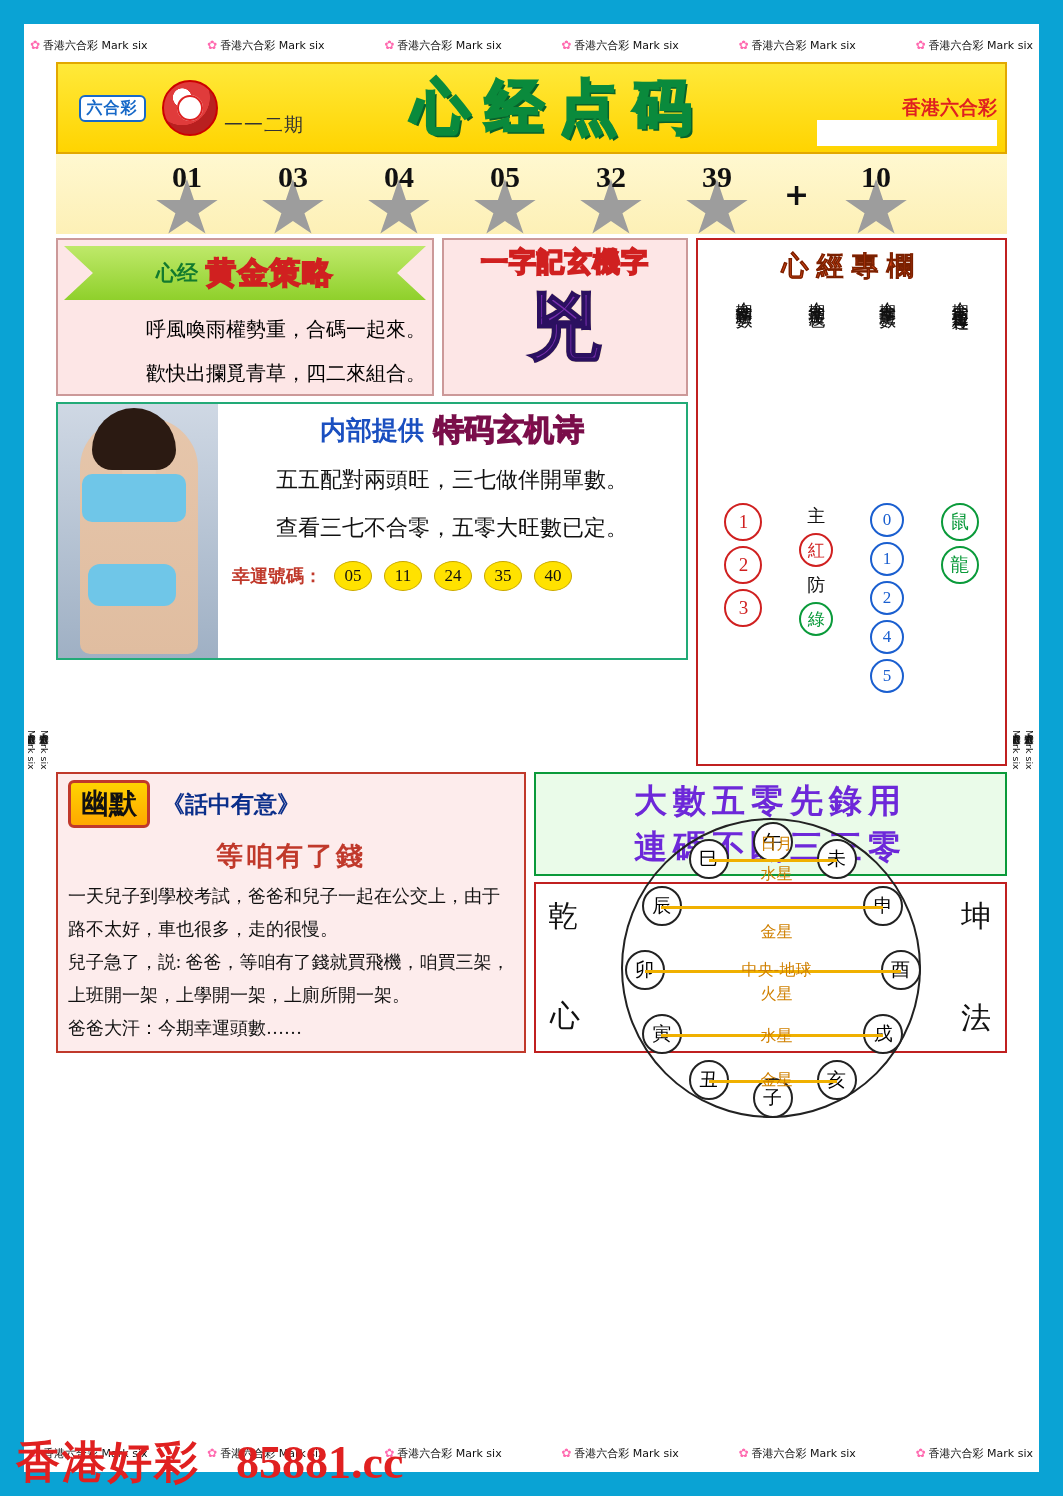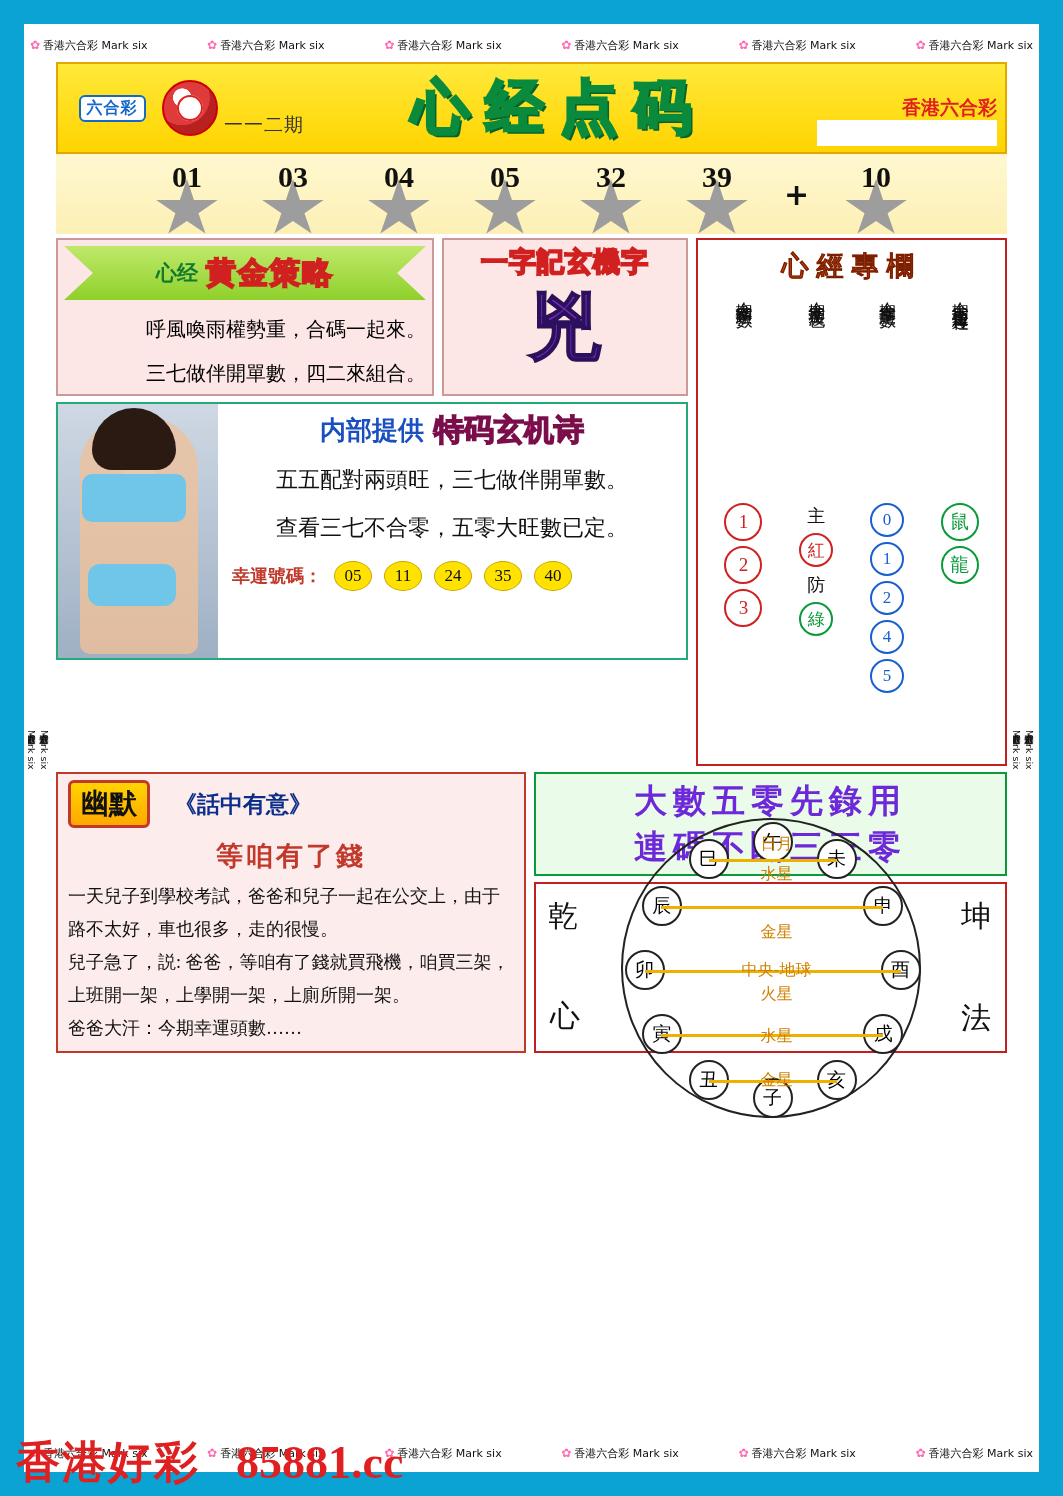--- a/index.html
+++ b/index.html
@@ -330,21 +330,21 @@
   .mima b { color:#1a5fd0; }
 
   
   .bottom { display:flex; gap:8px; margin-top:6px; }
   .joke-box {
     width:470px;
     border:2px solid #c0392b;
     background:#fdecec;
     padding:6px 10px;
   }
-  .joke-head { display:flex; align-items:center; gap:24px; }
+  .joke-head { display:flex; align-items:center; gap:12px; }
   .joke-stamp {
     background:linear-gradient(#ffd400,#ffa800);
     border:3px solid #c0392b;
     border-radius:6px;
     padding:2px 10px;
     font-size:28px; font-weight:bold; color:#111;
     font-family:"Liberation Serif", serif;
   }
   .joke-sub { font-size:23px; color:#0a2e8a; font-weight:bold; }
   .joke-title {
@@ -538,21 +538,21 @@
     <div class="mid">
       <div class="mid-left">
 
         <div class="row1">
           <div class="box-gold">
             <div class="ribbon">
               <span class="t1">心经</span>
               <span class="t2">黄金策略</span>
             </div>
             <div class="verse">呼風喚雨權勢重，合碼一起來。</div>
-            <div class="verse">三七做伴開單數，四二來組合。</div>
+            <div class="verse">歡快出攔覓青草，四二來組合。</div>
           </div>
 
           <div class="box-xuan">
             <div class="xuan-title">一字記玄機字</div>
             <div class="xuan-char">兇</div>
           </div>
         </div>
 
         <div class="box-poem">
           <div class="poem-photo">

